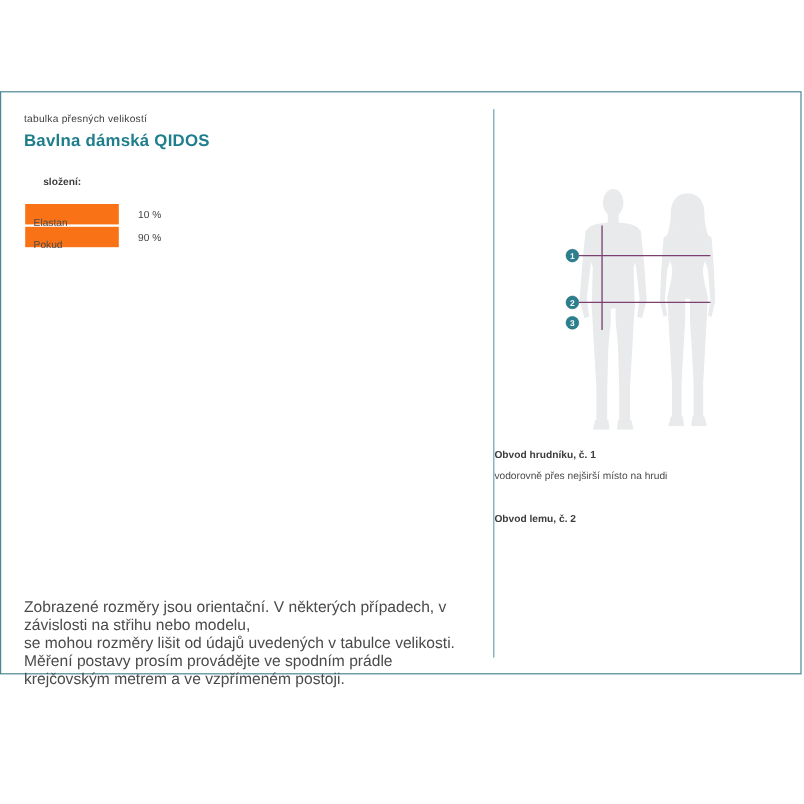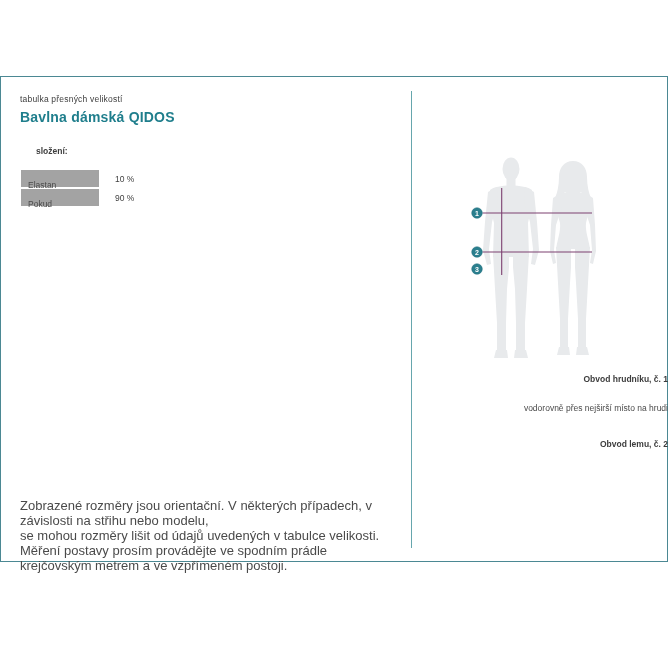--- a/index.html
+++ b/index.html
@@ -21,21 +21,21 @@
     position:absolute;left:19px;top:32px;margin:0;
     font-size:14px;font-weight:bold;color:#1f7e8c;letter-spacing:.2px;
   }
   .comp-label{
     position:absolute;left:19px;top:69px;
     font-size:8.5px;font-weight:bold;color:#3d3d3d;margin-left:16px;
   }
   .comp-table{position:absolute;left:20px;top:93px;width:200px;}
   .comp-row{display:flex;align-items:stretch;margin-bottom:2px;height:17px;}
   .comp-mat{
-    width:71px;background:#a3a3a3;color:#4a4a4a;font-size:8.5px;
+    width:71px;background:#f97316;color:#4a4a4a;font-size:8.5px;
     padding:12px 0 0 7px;display:flex;align-items:center;
   }
   .comp-pct{
     color:#3f3f3f;font-size:8.5px;display:flex;align-items:center;
     padding-left:16px;
   }
   .disclaimer{
     position:absolute;left:19px;top:421px;width:380px;
     font-size:13px;line-height:15px;color:#4a4a4a;
   }
@@ -47,29 +47,29 @@
   
   .right-col{
     position:absolute;left:411px;top:0;width:256px;height:484px;
   }
   .intro{
     position:absolute;left:0;top:20px;width:256px;text-align:center;
     font-size:7.5px;line-height:15.5px;color:#3f3f3f;
   }
   .figure-svg{position:absolute;left:44px;top:75px;}
   .measures{
-    position:absolute;left:0;top:296px;width:256px;text-align:right;
+    position:absolute;left:0;top:296px;width:256px;text-align:left;
   }
   .m-label{
     font-size:8.5px;font-weight:bold;color:#3c3c3c;line-height:12px;
     margin-top:24px;
   }
   .m-label.first{margin-top:0;}
   .m-note{
-    font-size:8.5px;color:#4a4a4a;line-height:12px;margin-top:17px;
+    font-size:8.5px;color:#4a4a4a;line-height:12px;margin-top:5px;
   }
   .sil{fill:#e8eaec;}
   .mline{stroke:#7c4070;stroke-width:1.1;}
   .marker-circle{fill:#2b7f8e;stroke:#1c6b7a;stroke-width:.5;}
   .marker-num{
     fill:#ffffff;font-size:7px;font-weight:bold;
     font-family:"Liberation Sans",sans-serif;text-anchor:middle;
   }
 </style>
 </head>

